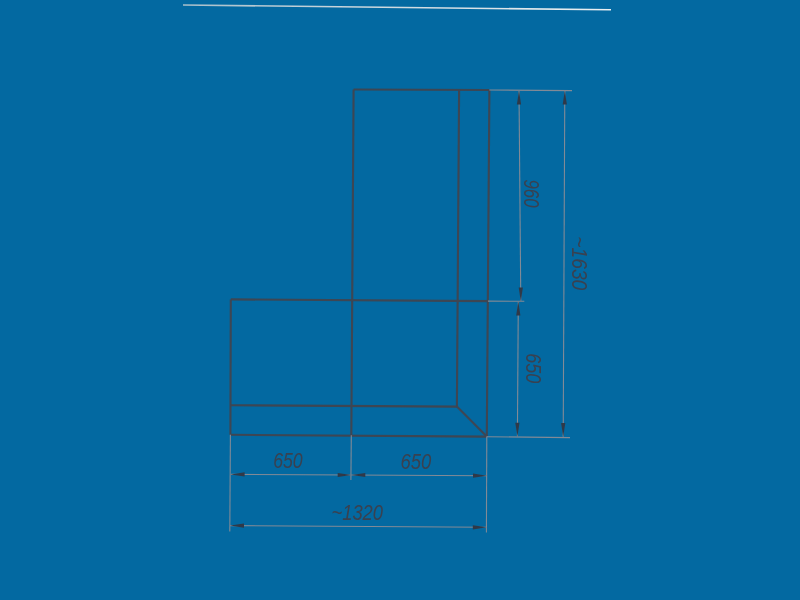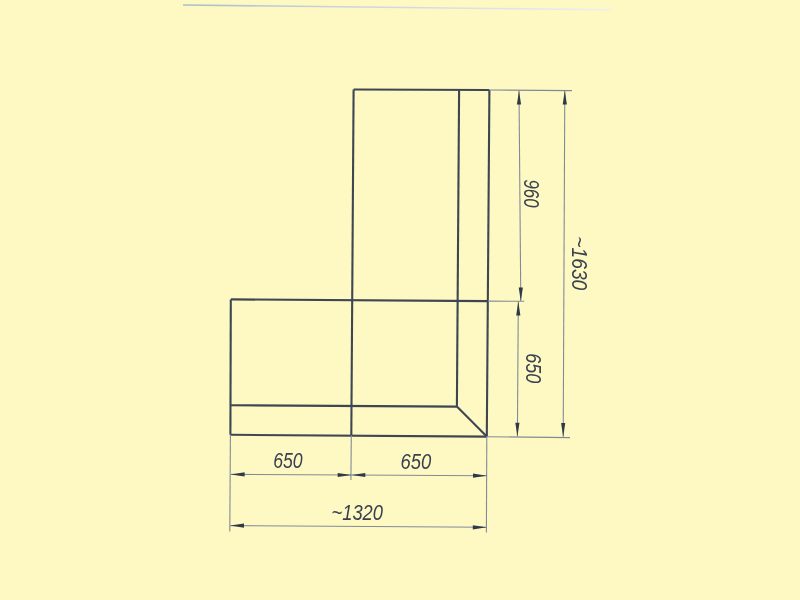--- a/index.html
+++ b/index.html
@@ -1,16 +1,16 @@
 <!DOCTYPE html>
 <html><head>
 <meta charset="utf-8">
 <style>
   html,body{margin:0;padding:0;background:#ffffff;}
-  .page{position:relative;width:800px;height:600px;background:#fef9c3;overflow:hidden;
+  .page{position:relative;width:800px;height:600px;background:#0369a1;overflow:hidden;
         font-family:"Liberation Sans",sans-serif;}
   svg{position:absolute;left:0;top:0;}
   .soft{filter:blur(0.4px);}
   text{font-family:"Liberation Sans",sans-serif;font-style:italic;fill:#394150;}
 </style>
 </head>
 <body>
 
 <div class="page">
 <svg width="800" height="600" viewBox="0 0 800 600">

